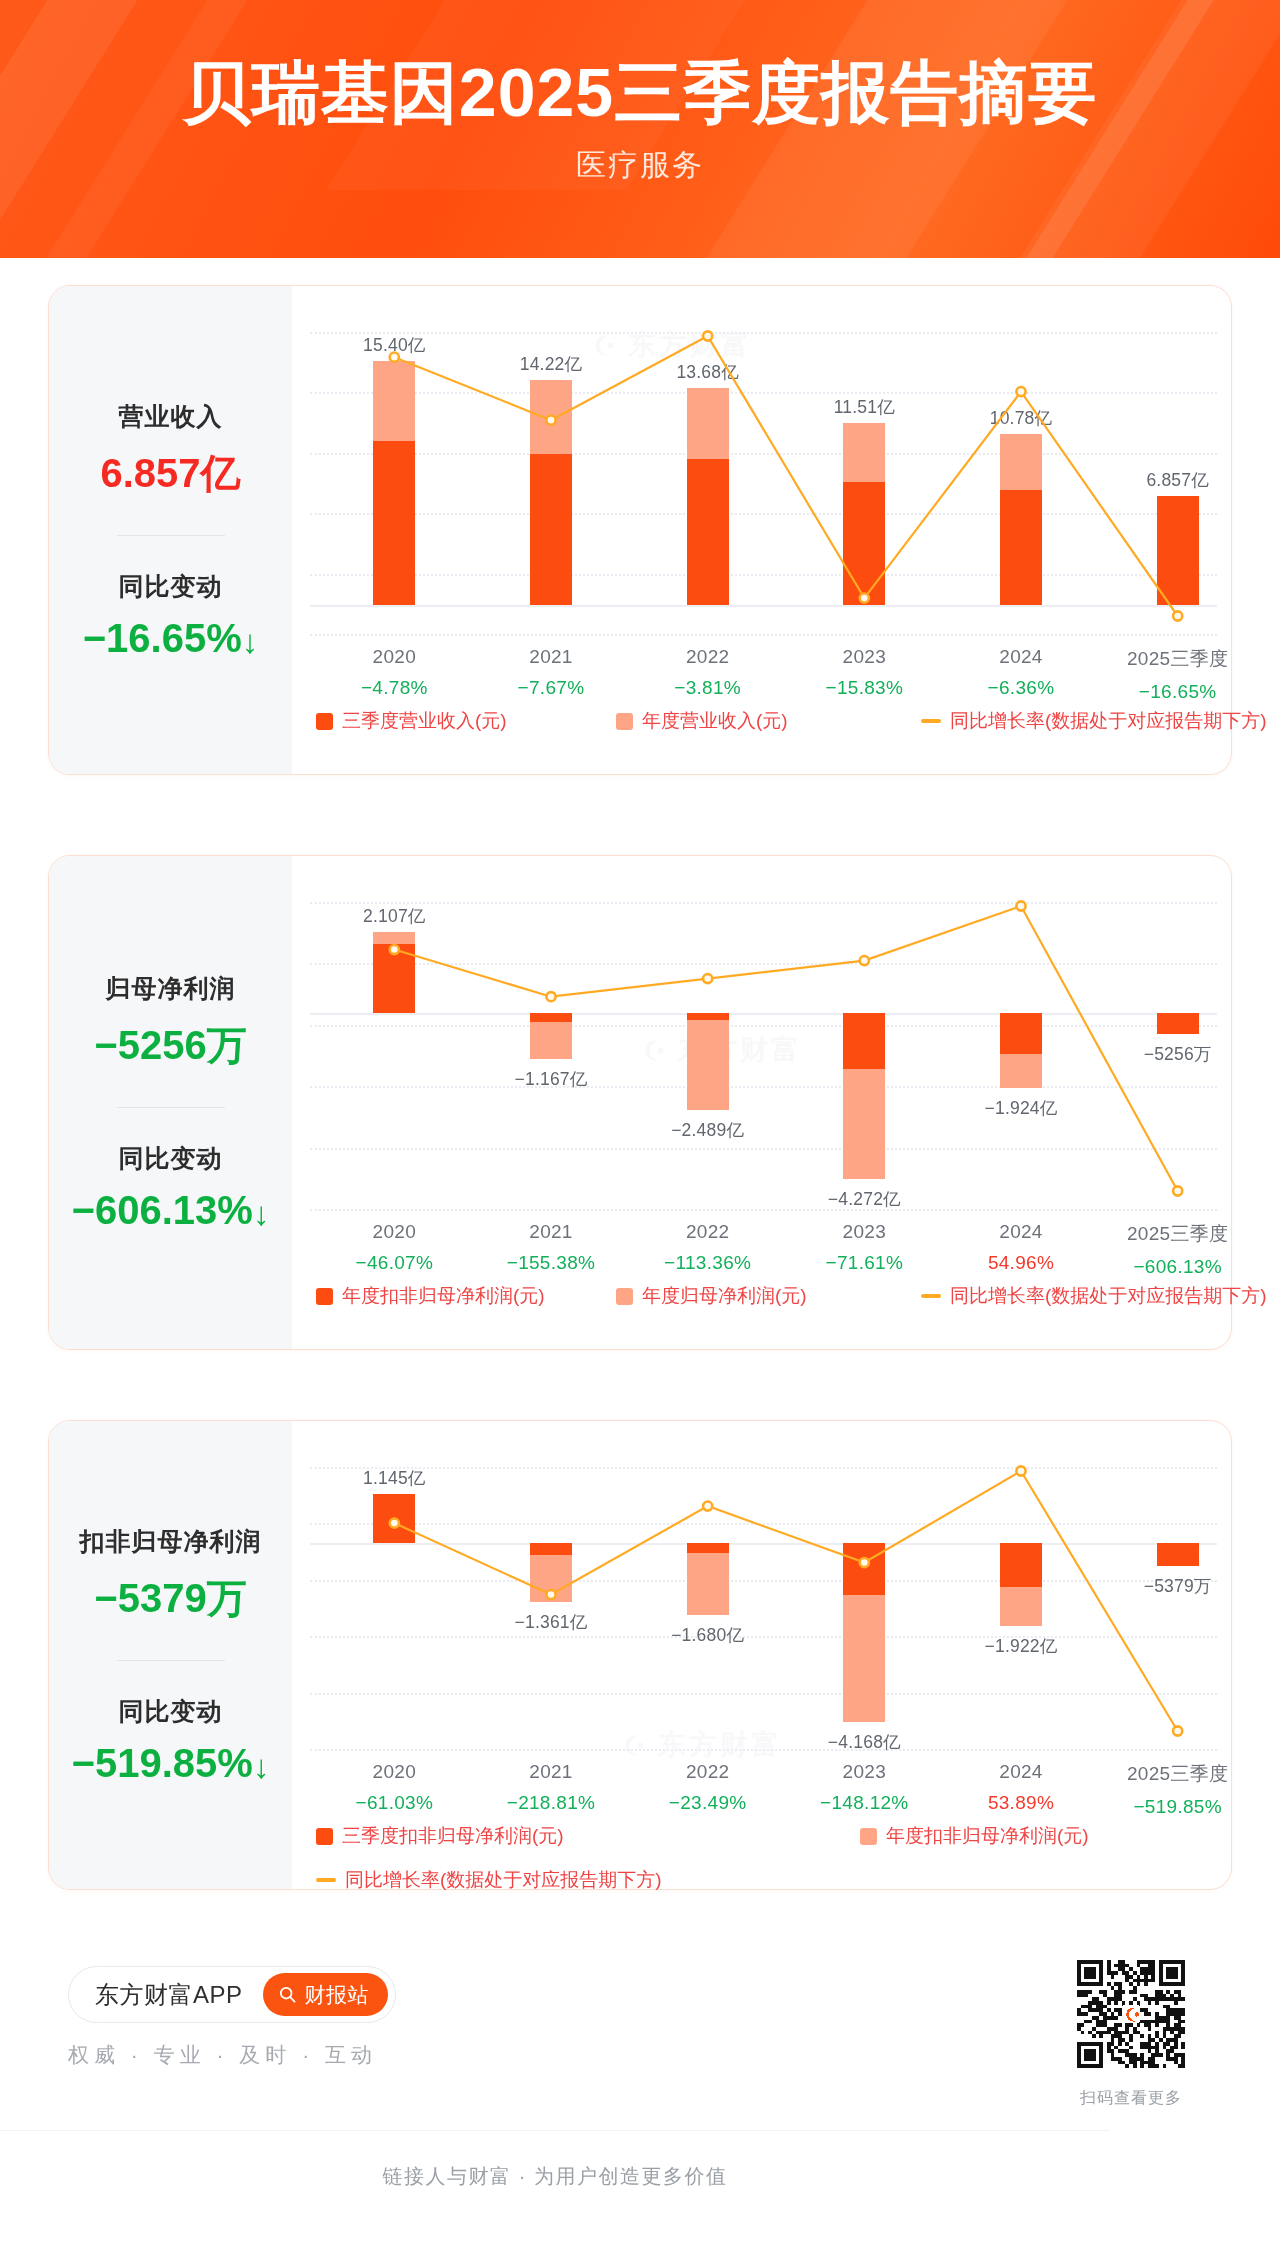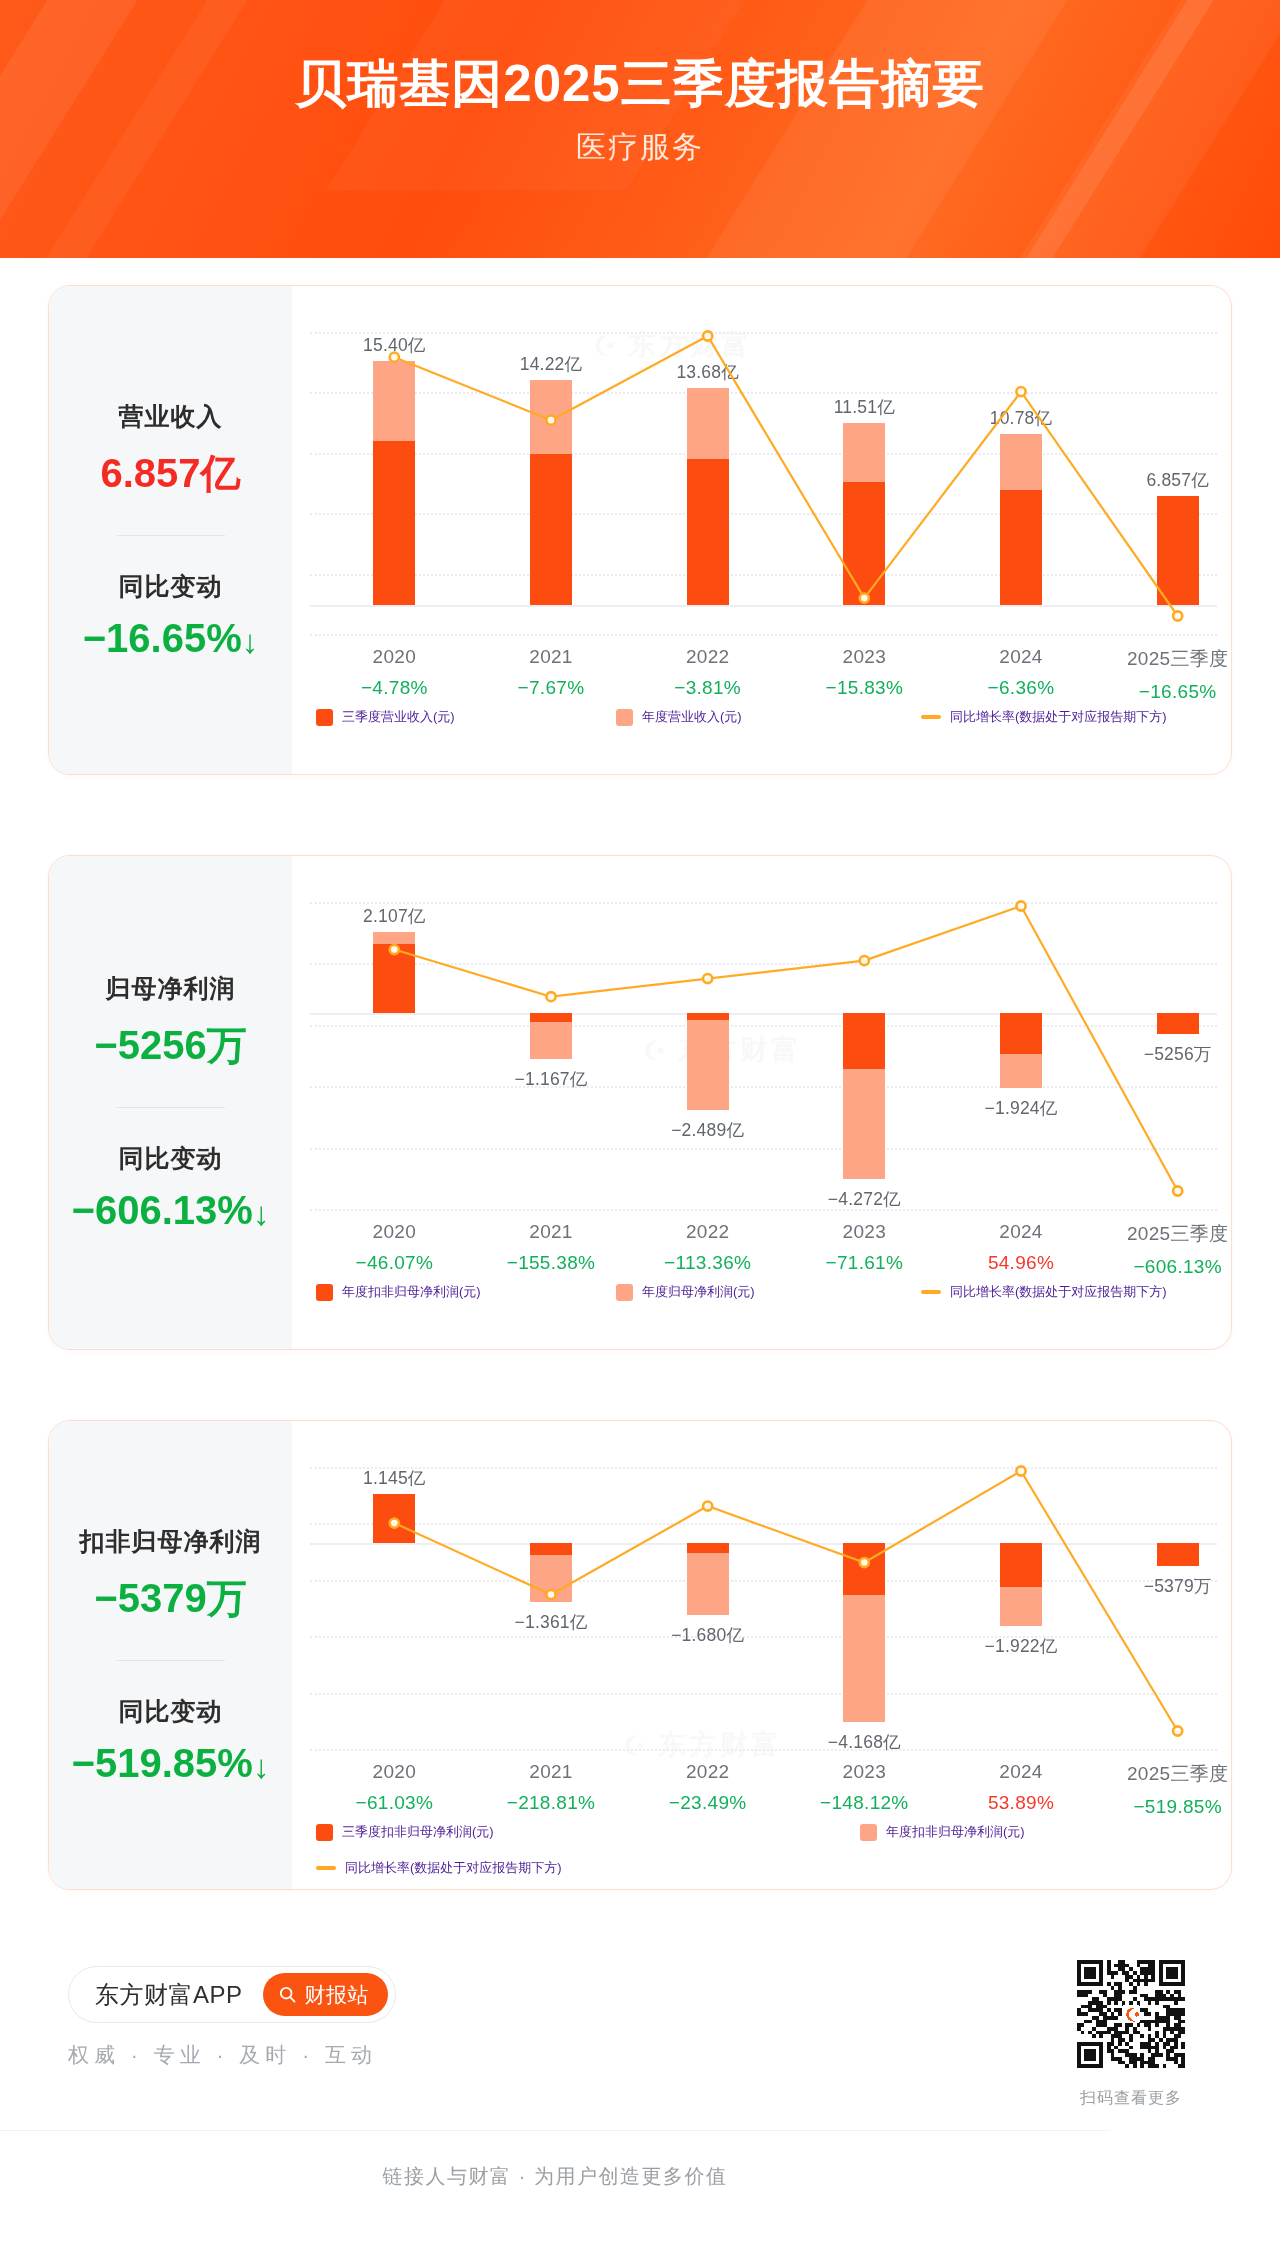--- a/index.html
+++ b/index.html
@@ -21,21 +21,21 @@
   }
   .hdr-streak { position:absolute; background:rgba(255,255,255,0.07); transform:skewX(-32deg); }
   .s1{left:-40px;top:-70px;width:90px;height:420px;}
   .s2{left:120px;top:-90px;width:40px;height:460px;background:rgba(255,255,255,0.05);}
   .s3{right:300px;top:-120px;width:200px;height:520px;background:rgba(255,255,255,0.06);}
   .s4{right:60px;top:-140px;width:120px;height:540px;background:rgba(255,255,255,0.05);}
   .s5{right:160px;top:-100px;width:26px;height:500px;background:rgba(255,255,255,0.09);}
   .s6{left:420px;top:-110px;width:300px;height:300px;background:rgba(255,255,255,0.035);}
   .hdr-inner { position:relative; z-index:3; text-align:center; padding-top:56px; }
   .hdr-title {
-    color:#fff; font-size:51px; font-weight:bold; letter-spacing:1px;
+    color:#fff; font-size:68px; font-weight:bold; letter-spacing:1px;
     line-height:1.08; white-space:nowrap;
   }
   .hdr-sub { color:#ffe9dd; font-size:30px; margin-top:16px; letter-spacing:2px; }
 
   
   .card {
     position:absolute; left:48px; width:1184px;
     background:#fff; border:1px solid #fbded0; border-radius:22px;
     box-shadow:0 1px 4px rgba(255,120,60,.05);
   }
@@ -85,21 +85,21 @@
   .xtick { position:absolute; text-align:center; width:130px; }
   .xtick .yr { font-size:19px; color:#6d727a; letter-spacing:.3px; }
   .xtick .pct { font-size:19px; margin-top:9px; letter-spacing:.3px; }
   .pct-g { color:#12b05a; }
   .pct-r { color:#f5392b; }
 
   .legend { position:absolute; display:flex; align-items:center; }
   .lg { display:flex; align-items:center; margin-right:40px; white-space:nowrap; }
   .lg .sw { width:17px; height:17px; border-radius:3px; margin-right:9px; }
   .lg .lnsw { width:20px; height:4px; border-radius:2px; margin-right:9px; background:#ffaa22; }
-  .lg .lbl { font-size:13px; color:#4c1d95; }
+  .lg .lbl { font-size:19px; color:#ef4444; }
 
   
   .footer-area { position:absolute; left:0; width:1280px; }
   .appbox {
     position:absolute; display:flex; align-items:center;
     border:1.5px solid #e7e9ec; border-radius:34px;
     height:57px; padding:0 7px 0 26px; background:#fff;
   }
   .appbox .aname { font-size:24px; color:#2f2f2f; margin-right:20px; letter-spacing:.5px; }
   .pill {

